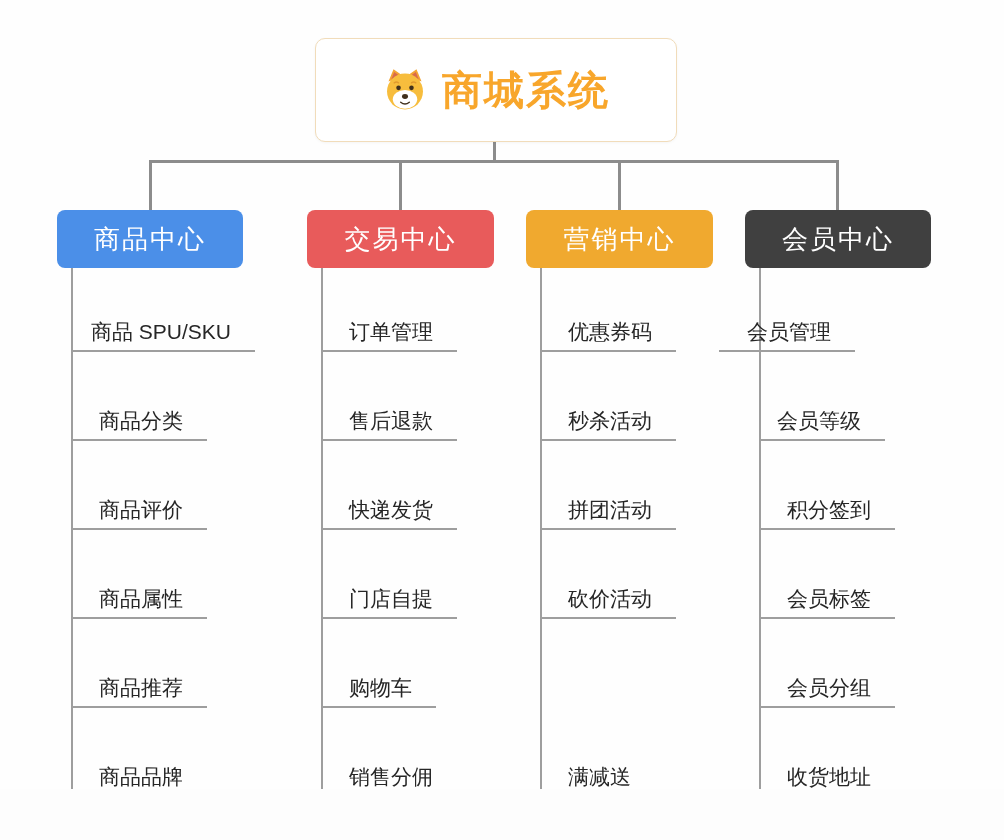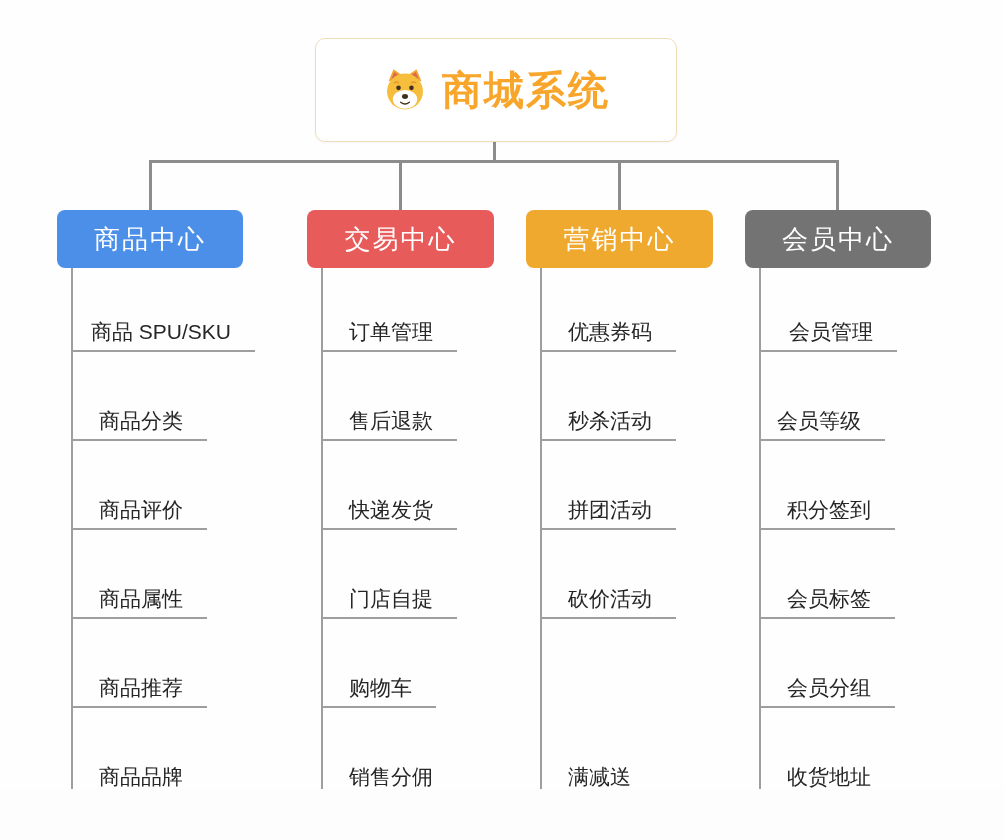--- a/index.html
+++ b/index.html
@@ -85,24 +85,24 @@
   <div class="branch-box" style="left: 526px; width: 187px; background-color: rgb(240, 169, 47);">
     <span>营销中心</span>
   </div>
   <div class="spine" style="left:540px;top:268px;height:531px;"></div>
   <div class="child-item" style="left:540px;top:314px;">优惠券码</div>
   <div class="child-item" style="left:540px;top:403px;">秒杀活动</div>
   <div class="child-item" style="left:540px;top:492px;">拼团活动</div>
   <div class="child-item" style="left:540px;top:581px;">砍价活动</div>
   <div class="child-item" style="left:540px;top:759px;">满减送</div>
 
-  <div class="branch-box" style="left: 745px; width: 186px; background-color: #737373; justify-content: center;">
+  <div class="branch-box" style="left: 745px; width: 186px; background-color: #404040; justify-content: center;">
     <span>会员中心</span>
   </div>
   <div class="spine" style="left:759px;top:268px;height:531px;"></div>
-  <div class="child-item" style="left:761px;top:314px;">会员管理</div>
+  <div class="child-item" style="left:719px;top:314px;">会员管理</div>
   <div class="child-item" style="left:759px;top:403px;padding-left:18px;">会员等级</div>
   <div class="child-item" style="left:759px;top:492px;">积分签到</div>
   <div class="child-item" style="left:759px;top:581px;">会员标签</div>
   <div class="child-item" style="left:759px;top:670px;">会员分组</div>
   <div class="child-item" style="left:759px;top:759px;">收货地址</div>
 
 </div>
 
 </body></html>

